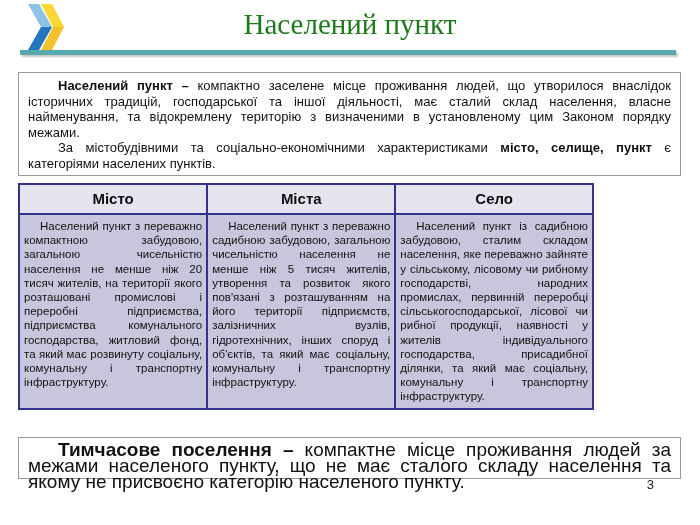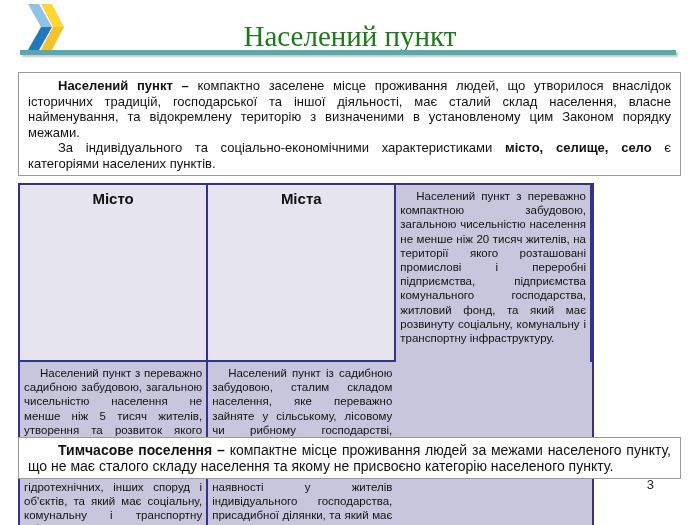--- a/index.html
+++ b/index.html
@@ -20,21 +20,20 @@
     position:relative;width:700px;height:525px;background:#ffffff;
     font-family:"Liberation Sans",sans-serif;color:#111;overflow:hidden;
     margin:0 auto;
   }
   
   .logo{position:absolute;left:28px;top:4px;width:36px;height:46px;}
   .page-title{
     position:absolute;left:0;right:0;top:8px;text-align:center;
     font-family:"Liberation Serif",serif;font-size:29px;font-weight:400;
     color:var(--title-green);
-    margin-top:12px;
   }
   .title-rule{
     position:absolute;left:20px;top:50px;width:656px;height:5px;
     background:var(--rule-teal);box-shadow:2px 2px 2px rgba(0,0,0,.22);
   }
   
   .def-box{
     position:absolute;left:18px;top:72px;width:663px;height:104px;
     border:1px solid var(--box-border);background:#fff;
     padding:5px 9px 12px 9px;font-size:13px;line-height:15.6px;text-align:justify;
@@ -58,21 +57,21 @@
   .td p{text-indent:16px;}
   .table-footer{
     grid-column:1 / 4;background:var(--header-bg);
     border-top:2px solid var(--table-border);
     padding:3px 8px 5px 16px;font-size:13px;
   }
   
   .note-box{
     position:absolute;left:18px;top:437px;width:663px;height:42px;
     border:1px solid var(--box-border);background:#fff;
-    padding:4px 9px;font-size:14px;line-height:16px;text-align:justify;
+    padding:4px 9px;font-size:19px;line-height:16px;text-align:justify;
   }
   .note-box p{text-indent:30px;}
   .page-number{position:absolute;top:477px;right:46px;font-size:13px;color:#222;}
   b{font-weight:bold;}
 </style>
 </head>
 <body>
 
 <div class="slide">
 
@@ -81,26 +80,27 @@
     <polygon points="13,23 24,23 11,46 0,46" style="fill:var(--logo-blue)"></polygon>
     <polygon points="13,0 24,0 36,23 25,23" style="fill:var(--logo-yellow)"></polygon>
     <polygon points="25,23 36,23 24,46 13,46" style="fill:var(--logo-yellow-dark)"></polygon>
   </svg>
 
   <h1 class="page-title">Населений пункт</h1>
   <div class="title-rule"></div>
 
   <div class="def-box">
     <p><b>Населений пункт – </b><span> компактно заселене місце проживання людей, що утворилося внаслідок історичних традицій, господарської та іншої діяльності, має сталий склад населення, власне найменування, та відокремлену територію з визначеними в установленому цим Законом порядку межами.</span></p>
-    <p><span>За індивідуального та соціально-економічними характеристиками </span><b>місто, селище, село</b><span> є категоріями населених пунктів.</span></p>
+    <p><span>За містобудівними та соціально-економічними характеристиками </span><b>місто, селище, пункт</b><span> є категоріями населених пунктів.</span></p>
   </div>
 
   <div class="types-table">
     <div class="th sep">Місто</div>
     <div class="th sep">Міста</div>
+    <div class="th">Село</div>
 
     <div class="td sep">
       <p>Населений пункт з переважно компактною забудовою, загальною чисельністю населення не менше ніж 20 тисяч жителів, на території якого розташовані промислові і переробні підприємства, підприємства комунального господарства, житловий фонд, та який має розвинуту соціальну, комунальну і транспортну інфраструктуру.</p>
     </div>
     <div class="td sep">
       <p>Населений пункт з переважно садибною забудовою, загальною чисельністю населення не менше ніж 5 тисяч жителів, утворення та розвиток якого пов'язані з розташуванням на його території підприємств, залізничних вузлів, гідротехнічних, інших споруд і об'єктів, та який має соціальну, комунальну і транспортну інфраструктуру.</p>
     </div>
     <div class="td">
       <p>Населений пункт із садибною забудовою, сталим складом населення, яке переважно зайняте у сільському, лісовому чи рибному господарстві, народних промислах, первинній переробці сільськогосподарської, лісової чи рибної продукції, наявності у жителів індивідуального господарства, присадибної ділянки, та який має соціальну, комунальну і транспортну інфраструктуру.</p>
     </div>

